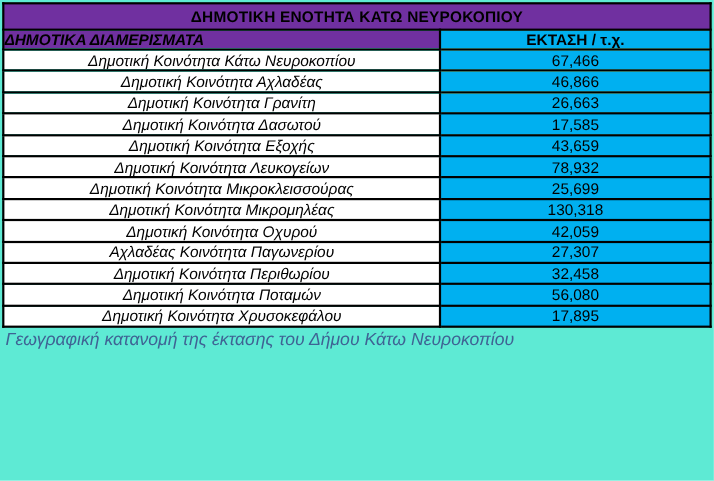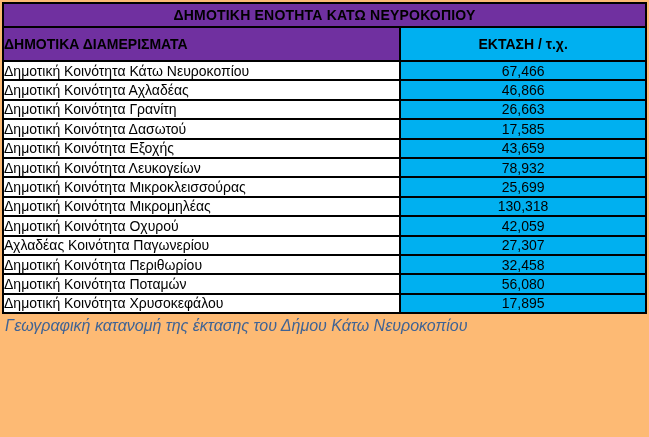--- a/index.html
+++ b/index.html
@@ -12,21 +12,21 @@
   html, body { background: #ffffff; }
   body {
     width: 649px;
     height: 437px;
     font-family: "Liberation Sans", sans-serif;
     overflow: hidden;
   }
   .page {
     width: 649px;
     height: 437px;
-    background: #fdba74;
+    background: #5eead4;
     padding: 2px 0 0 2px;
   }
   table.area-table {
     border-collapse: collapse;
     table-layout: fixed;
     width: 645px;
   }
   table.area-table col.c-name  { width: 396px; }
   table.area-table col.c-value { width: 245px; }
   table.area-table td, table.area-table th {
@@ -40,37 +40,39 @@
   th.title-cell {
     background: var(--purple);
     height: 24px;
     text-align: center;
     font-weight: bold;
     font-size: 15px;
     letter-spacing: 0.2px;
   }
   th.hdr-name {
     background: var(--purple);
-    height: 34px;
+    height: 18px;
     text-align: left;
     padding-left: 17px;
     font-weight: bold;
+    font-style: italic;
   }
   th.hdr-value {
     background: var(--cyan);
     height: 18px;
     text-align: center;
     font-weight: bold;
   }
   td.name-cell {
     background: #ffffff;
     height: 19.4px;
-    text-align: left;
+    text-align: center;
     padding-left: 8px;
     font-weight: normal;
+    font-style: italic;
   }
   td.value-cell {
     background: var(--cyan);
     text-align: center;
     font-weight: normal;
     margin-top: 44px;
   }
   .caption {
     margin-top: 3px;
     padding-left: 3px;

